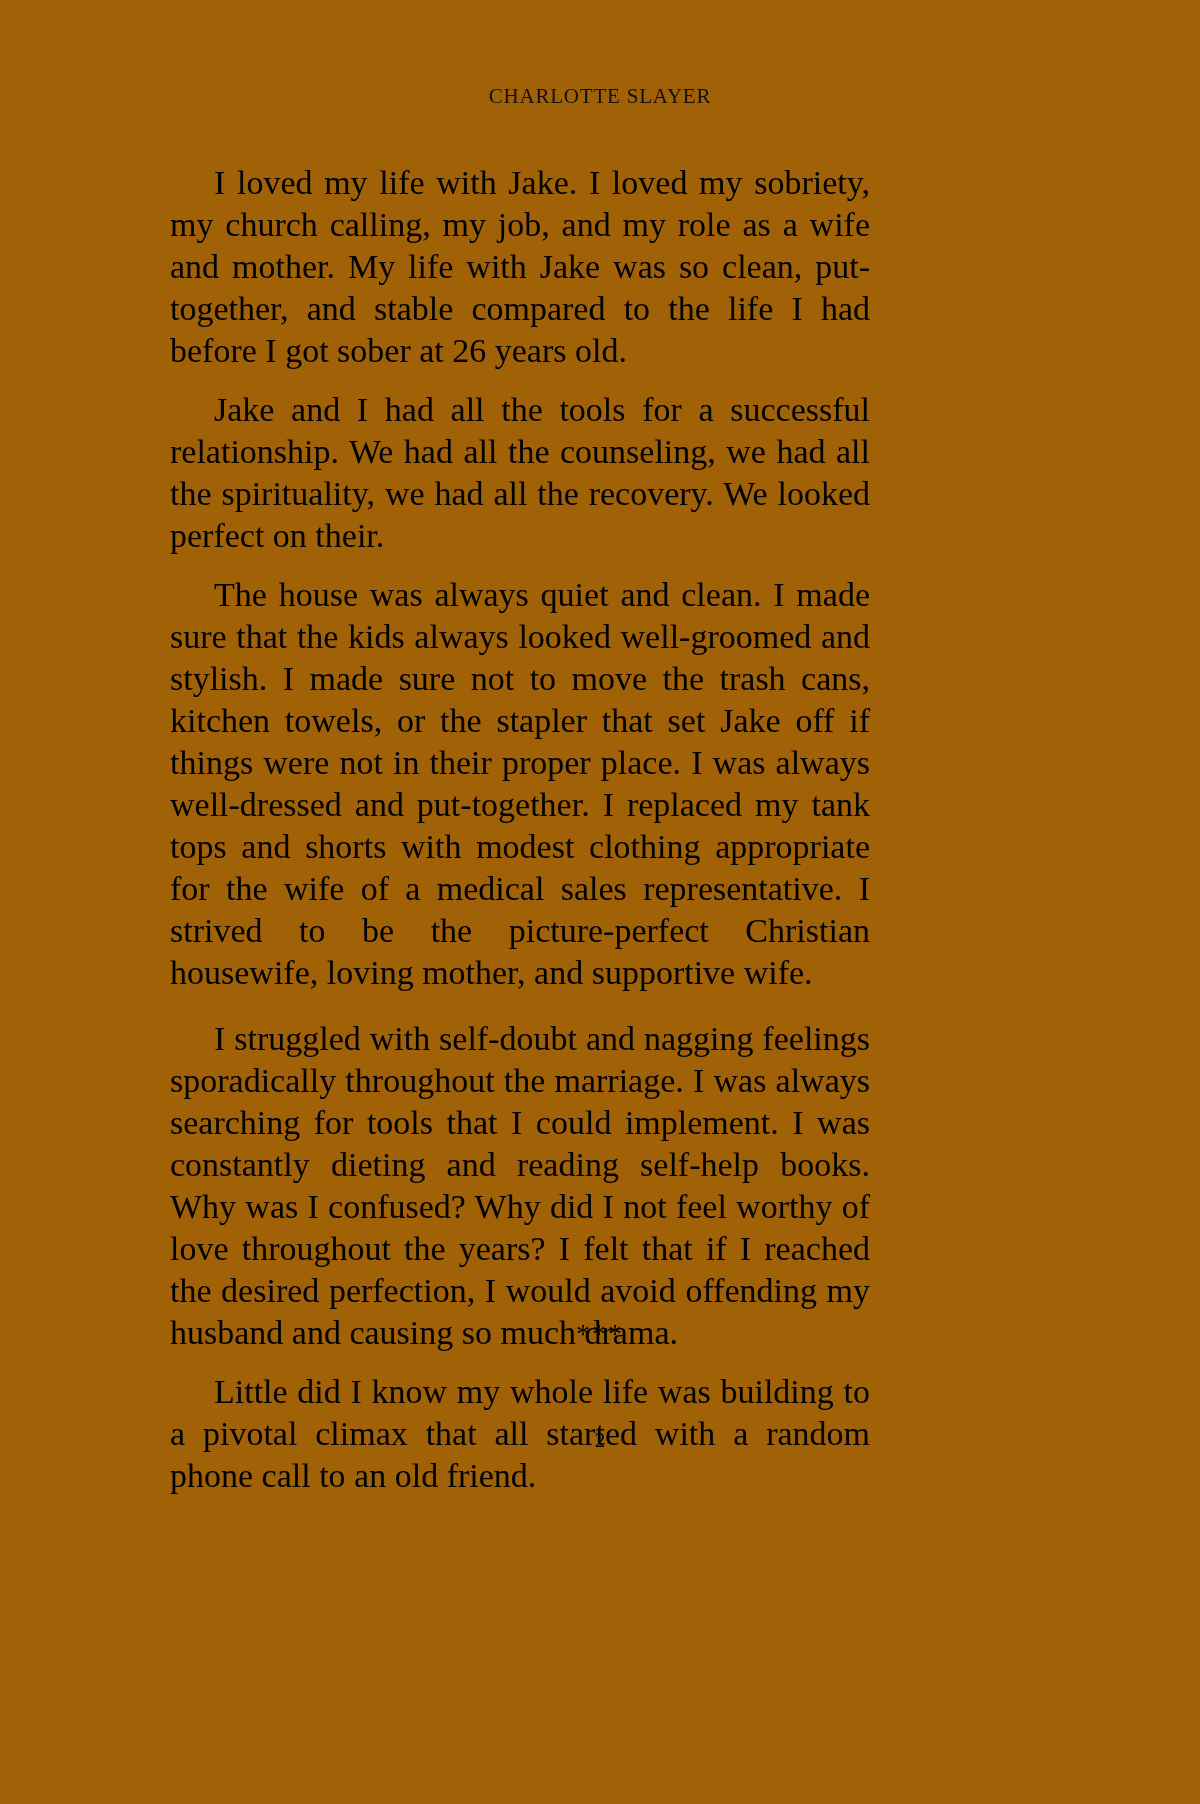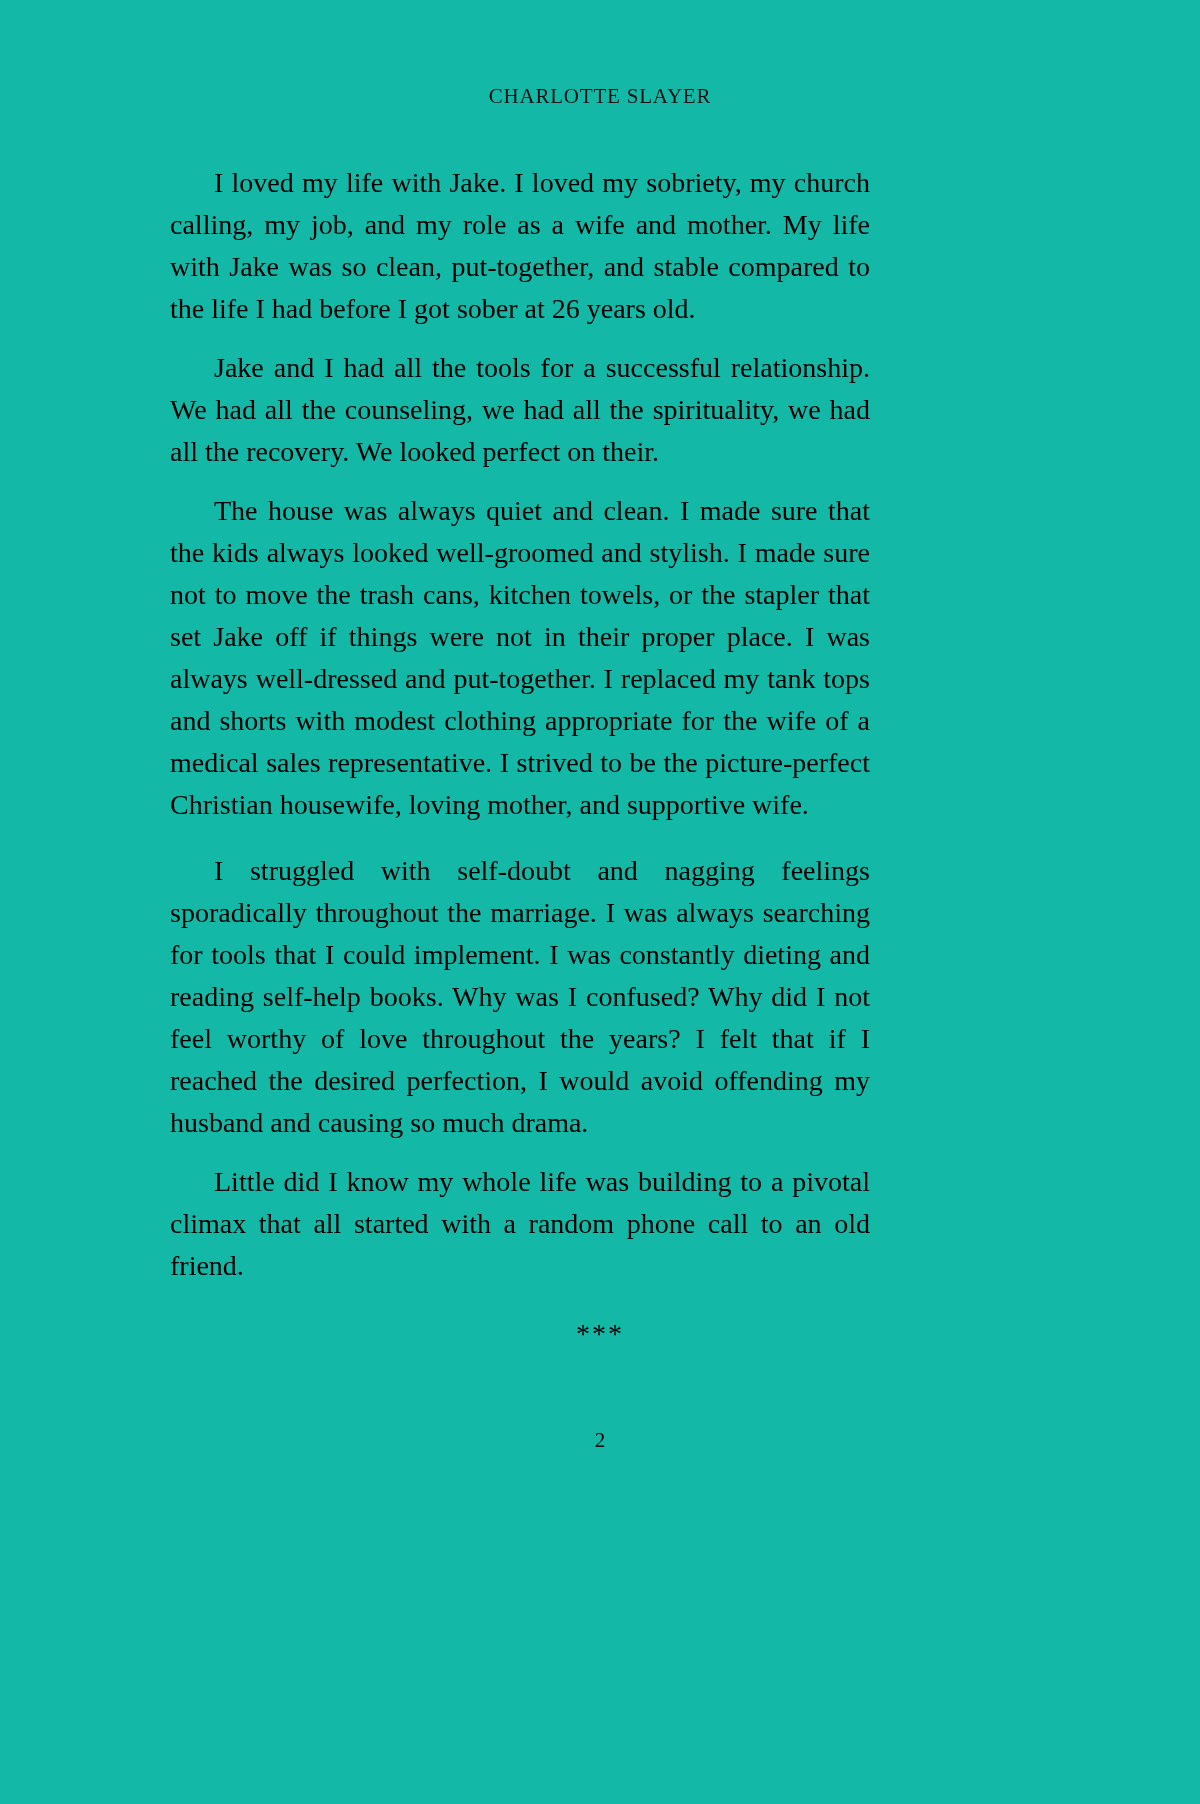--- a/index.html
+++ b/index.html
@@ -10,21 +10,21 @@
   }
   body {
     font-family: "Liberation Serif", "DejaVu Serif", serif;
     color: #000000;
   }
   .page {
     position: relative;
     width: 1200px;
     height: 1804px;
     margin: 0 auto;
-    background: #14b8a6;
+    background: #a16207;
     box-sizing: border-box;
     overflow: hidden;
   }
   .running-header {
     position: absolute;
     top: 84px;
     left: 0;
     width: 1200px;
     text-align: center;
     font-size: 21px;
@@ -33,21 +33,21 @@
     color: #111;
   }
   .text-column {
     position: absolute;
     top: 162px;
     left: 170px;
     width: 700px;
   }
   .para {
     margin: 0 0 0 0;
-    font-size: 28px;
+    font-size: 34px;
     line-height: 42px;
     text-align: justify;
     text-justify: inter-word;
     text-indent: 44px;
     hyphens: none;
     color: #000;
   }
   .para + .para {
     margin-top: 17px;
   }

